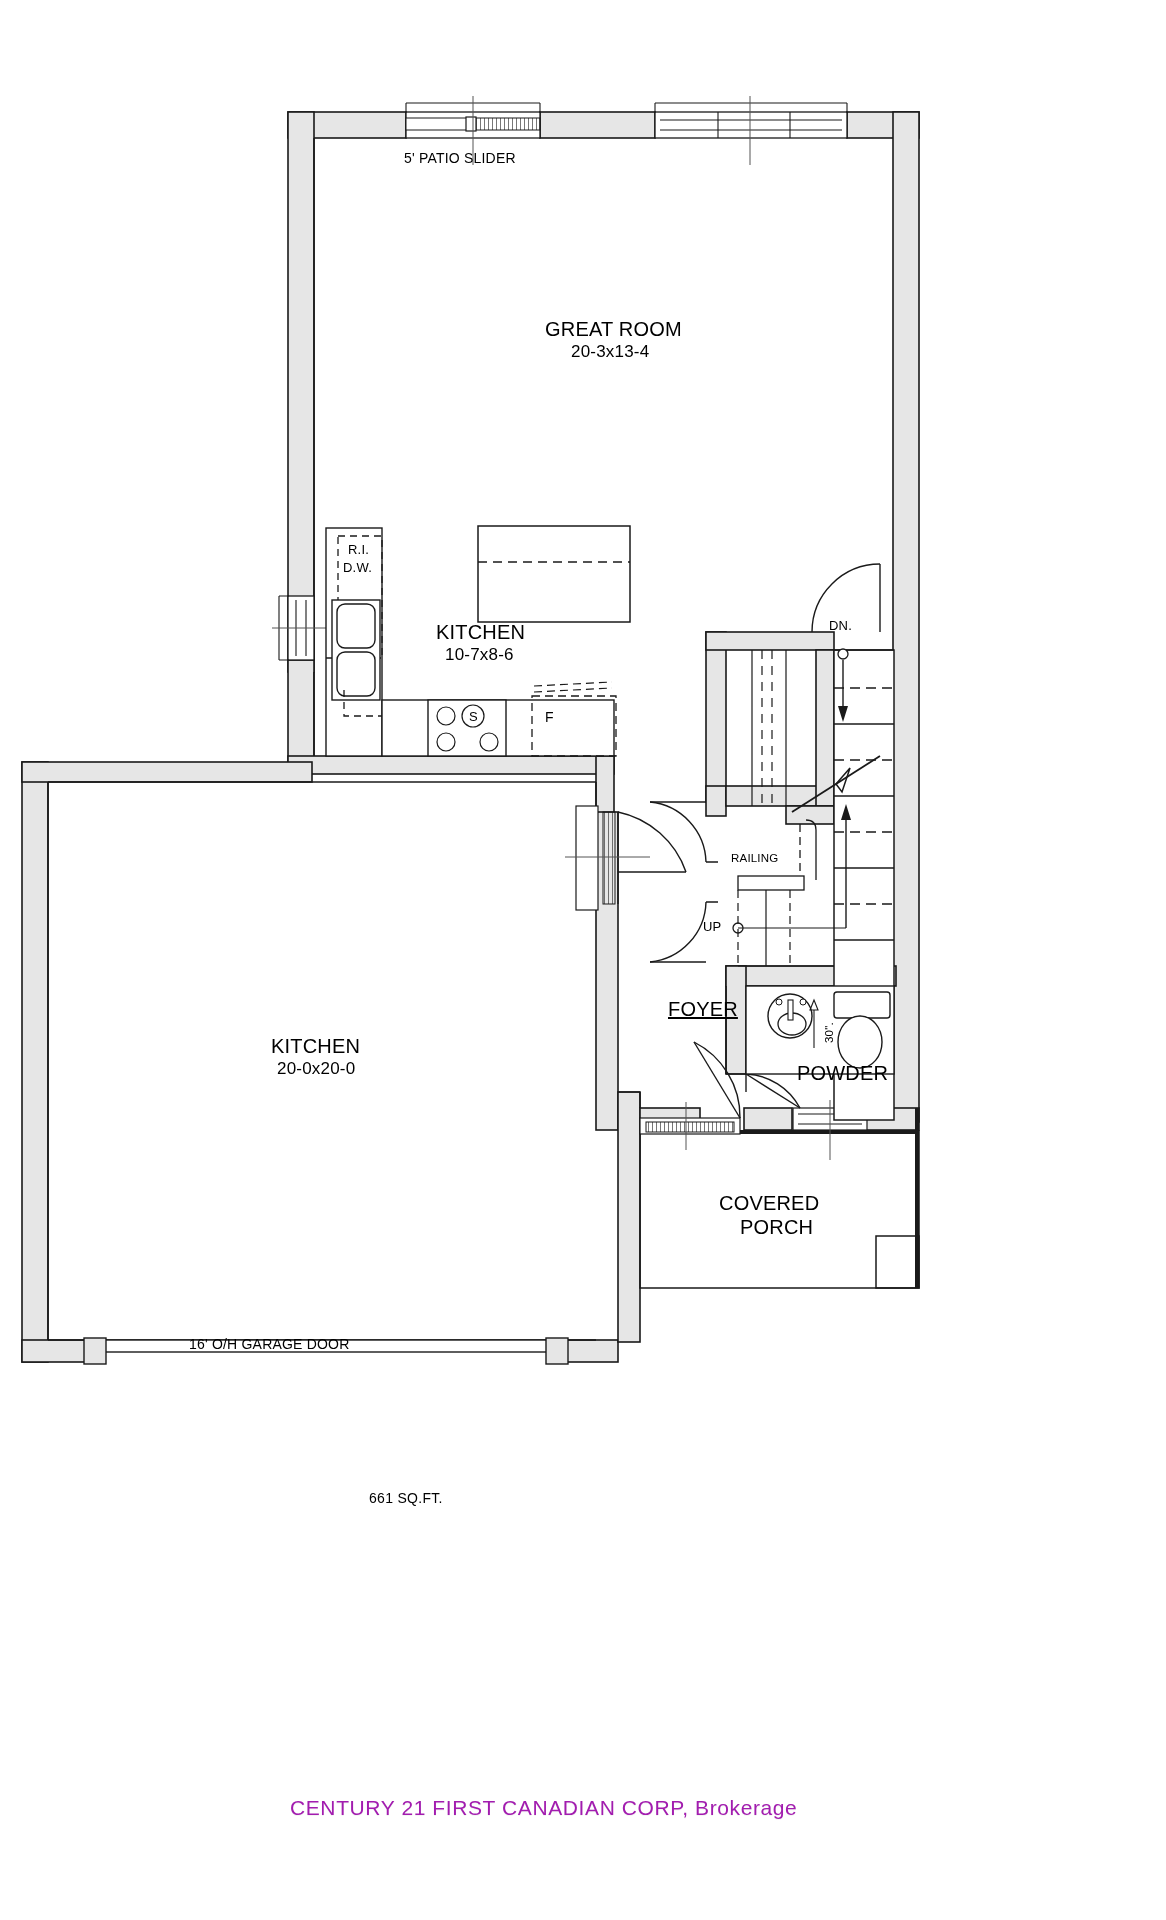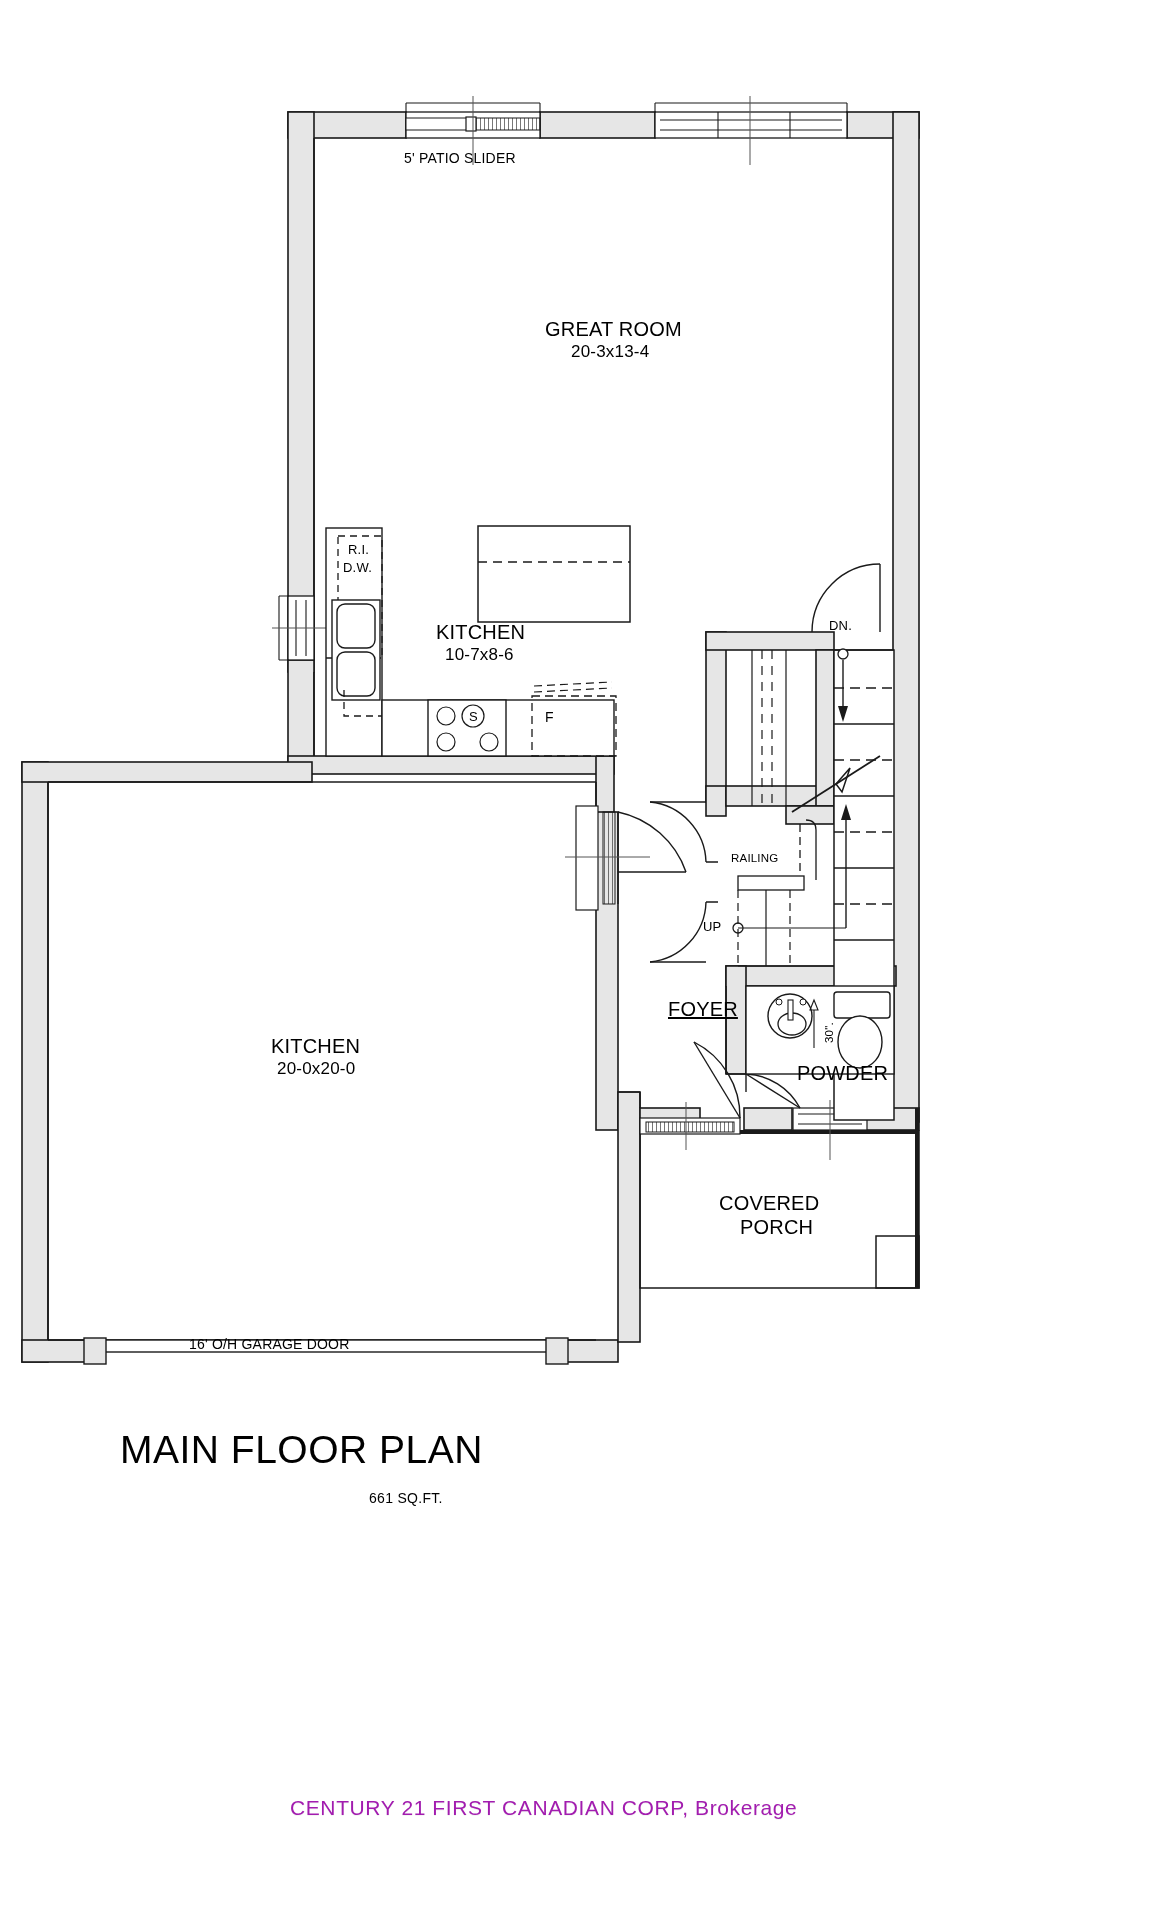--- a/index.html
+++ b/index.html
@@ -304,18 +304,17 @@
 
   <div class="lbl note-xs rot90" style="left:823px;top:1043px;">30".</div>
 
   <div class="lbl room-name" style="left:797px;top:1062px;">POWDER</div>
 
   <div class="lbl room-name" style="left:719px;top:1192px;">COVERED</div>
   <div class="lbl room-name" style="left:740px;top:1216px;">PORCH</div>
 
   <div class="lbl note" style="left:189px;top:1336px;">16' O/H GARAGE DOOR</div>
 
-  <div class="lbl title" style="left:120px;top:1428px;">MAIN FLOOR PLAN</div>
   <div class="lbl subtitle" style="left:369px;top:1490px;">661 SQ.FT.</div>
 
   <div class="lbl watermark" style="left:290px;top:1796px;">CENTURY 21 FIRST CANADIAN CORP, Brokerage</div>
 
 </div>
 
 </body></html>

